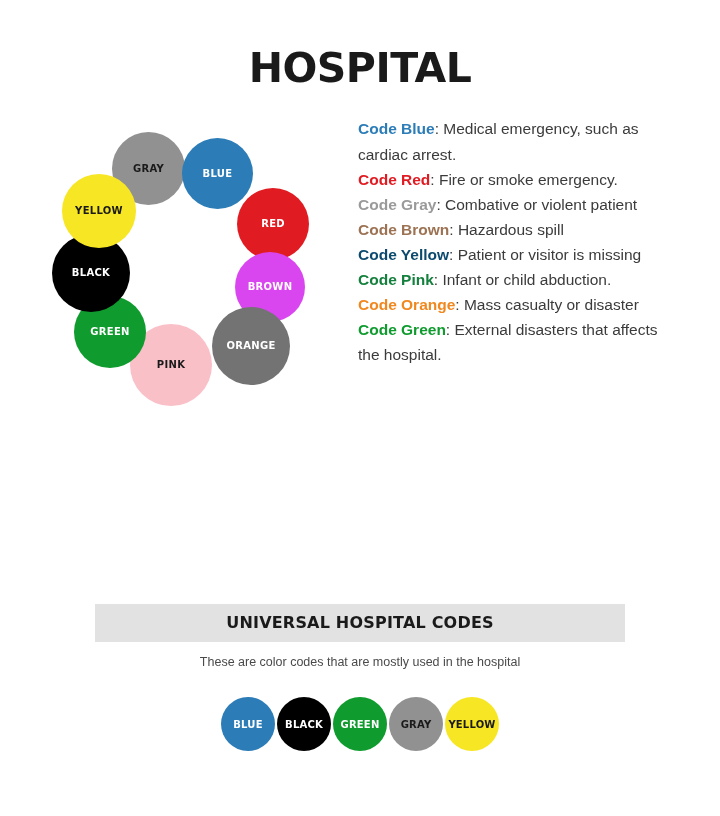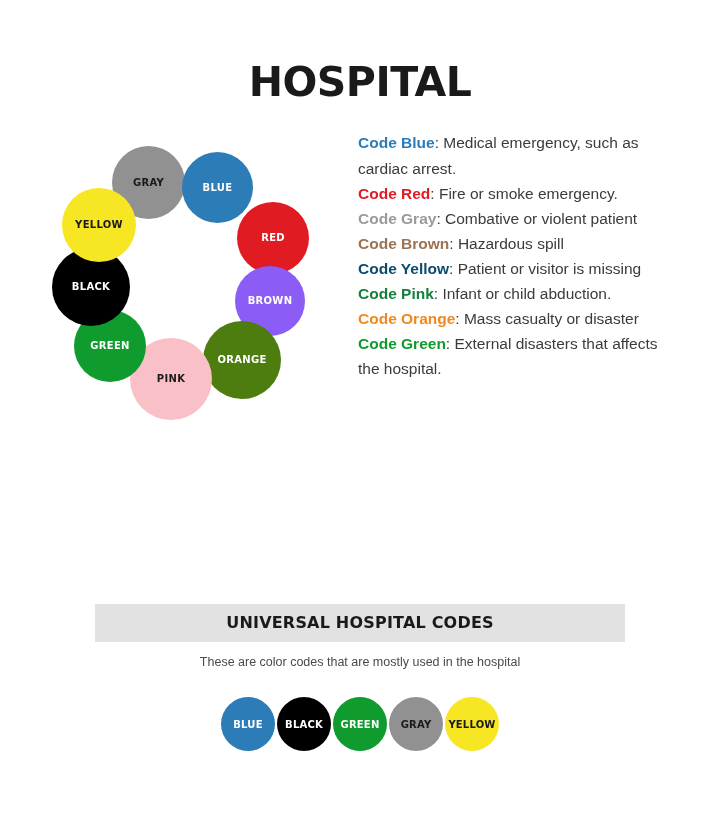--- a/index.html
+++ b/index.html
@@ -12,21 +12,21 @@
     background: #ffffff;
     font-family: "Liberation Sans", sans-serif;
     color: #231f20;
     position: relative;
     overflow: hidden;
   }
 
   
   .title-block {
     text-align: center;
-    padding-top: 56px;
+    padding-top: 42px;
   }
   .title-line {
     font-family: "DejaVu Sans", sans-serif;
     font-weight: 700;
     font-size: 41px;
     letter-spacing: -0.5px;
     line-height: 1.28;
     color: #1a1a1a;
   }
 
@@ -135,24 +135,24 @@
   <div class="wheel" id="wheel">
       <div class="dot" style="width: 73px; height: 73px; left: 60px; top: 0px; background: rgb(145, 145, 145); color: rgb(26, 26, 26);">
         <span>GRAY</span>
       </div>
       <div class="dot" style="width: 71px; height: 71px; left: 130px; top: 6px; background: rgb(43, 124, 183); color: rgb(255, 255, 255);">
         <span>BLUE</span>
       </div>
       <div class="dot" style="width: 72px; height: 72px; left: 185px; top: 56px; background: rgb(225, 27, 34); color: rgb(255, 255, 255);">
         <span>RED</span>
       </div>
-      <div class="dot" style="width: 70px; height: 70px; left: 183px; top: 120px; background: #8b5cf6; color: rgb(255, 255, 255);">
+      <div class="dot" style="width: 70px; height: 70px; left: 183px; top: 120px; background: #d946ef; color: rgb(255, 255, 255);">
         <span>BROWN</span>
       </div>
-      <div class="dot" style="width: 78px; height: 78px; left: 151px; top: 175px; background: #4d7c0f; color: rgb(255, 255, 255);">
+      <div class="dot" style="width: 78px; height: 78px; left: 160px; top: 175px; background: #737373; color: rgb(255, 255, 255);">
         <span>ORANGE</span>
       </div>
       <div class="dot" style="width: 82px; height: 82px; left: 78px; top: 192px; background: rgb(250, 192, 200); color: rgb(26, 26, 26);">
         <span>PINK</span>
       </div>
       <div class="dot" style="width: 72px; height: 72px; left: 22px; top: 164px; background: rgb(15, 155, 46); color: rgb(255, 255, 255);">
         <span>GREEN</span>
       </div>
       <div class="dot" style="width: 78px; height: 78px; left: 0px; top: 102px; background: rgb(0, 0, 0); color: rgb(255, 255, 255);">
         <span>BLACK</span>

